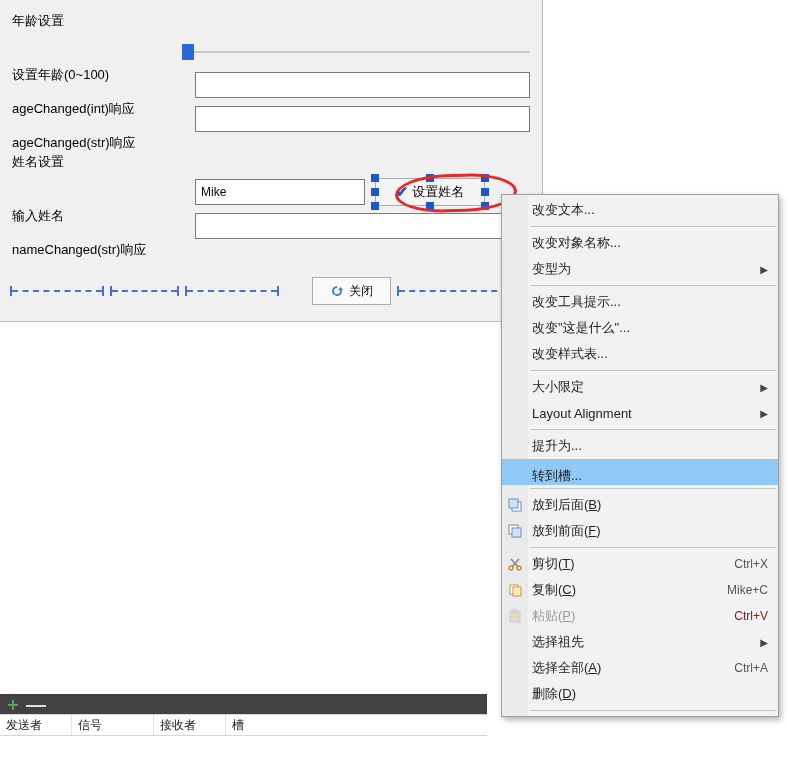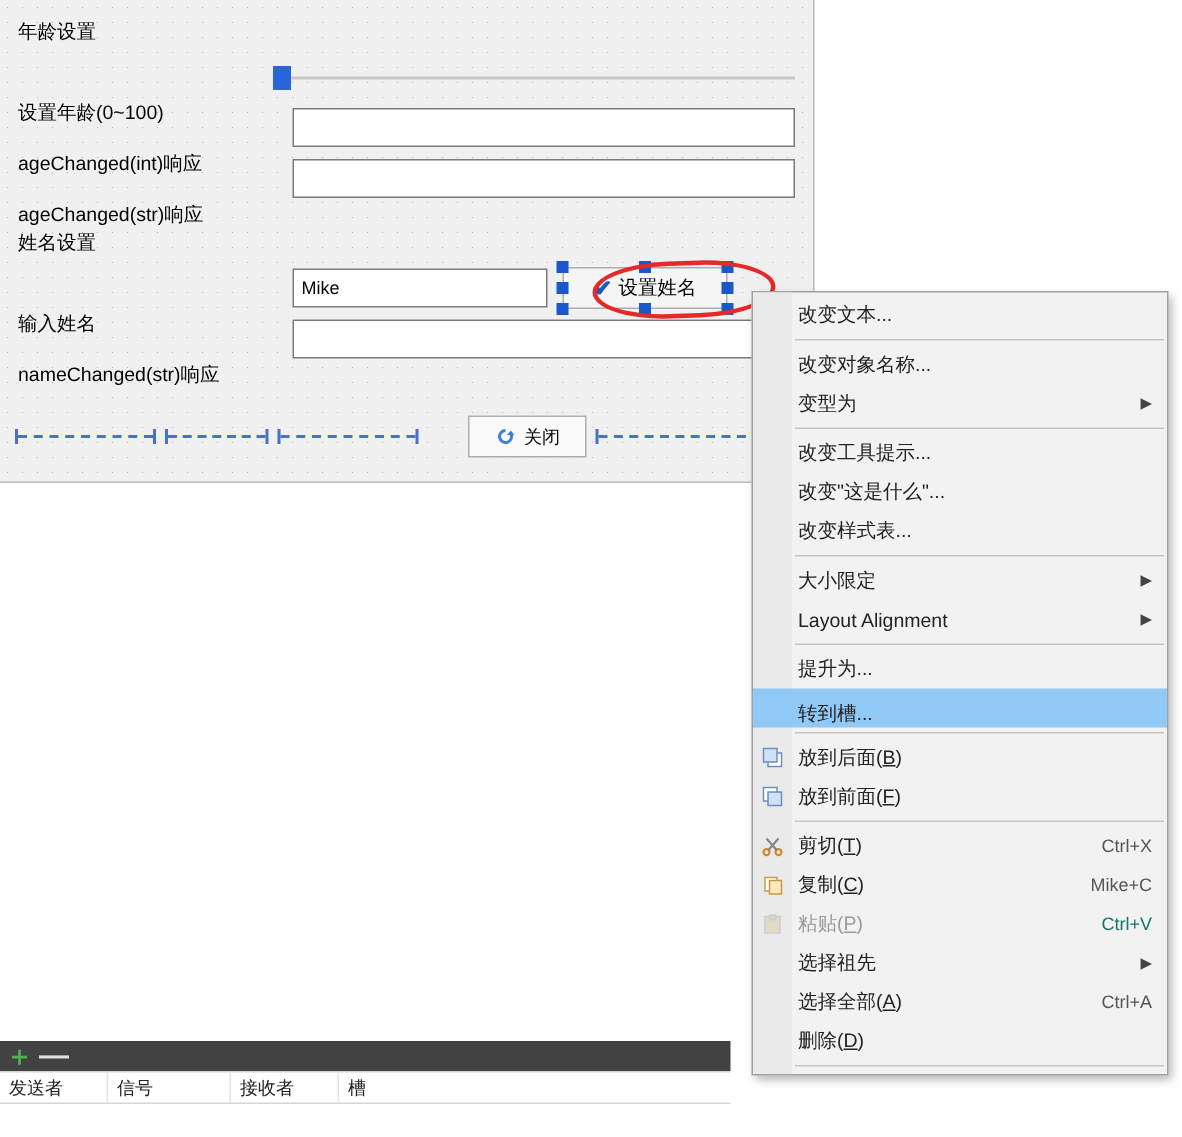--- a/index.html
+++ b/index.html
@@ -218,21 +218,21 @@
     display: flex;
     align-items: center;
     justify-content: center;
   }
   .menu-item .shortcut {
     margin-left: auto;
     padding-left: 20px;
     color: #555;
     font-size: 12px;
   }
-  .menu-item.disabled .shortcut { color: #0f766e; }
+  .menu-item.disabled .shortcut { color: #7f1d1d; }
   .menu-item .submenu-arrow {
     margin-left: auto;
     font-size: 10px;
     color: #444;
   }
   .menu-sep {
     height: 1px;
     margin: 3px 2px 3px 28px;
     background: #c6c6c6;
     position: relative;

